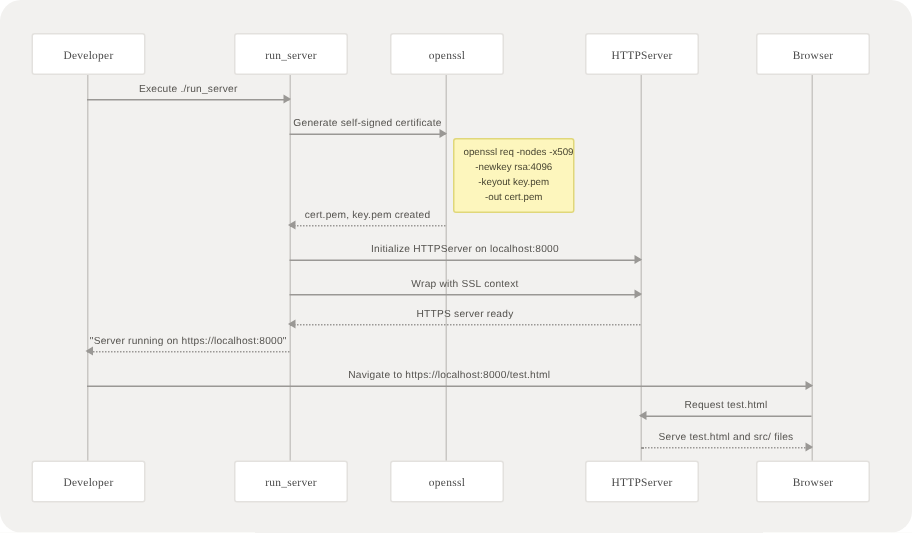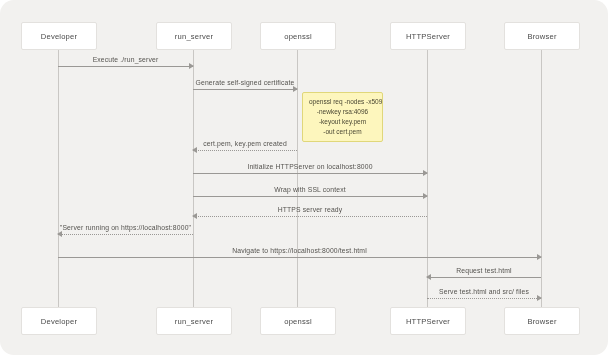--- a/index.html
+++ b/index.html
@@ -1,21 +1,21 @@
 <!DOCTYPE html>
 <html><head>
 <meta charset="utf-8">
 <style>
   html,body{margin:0;padding:0;background:#ffffff;}
   body{width:608px;height:355px;overflow:hidden;font-family:"Liberation Sans",sans-serif;}
   #canvas{position:relative;width:608px;height:355px;background:#f2f1ef;border-radius:14px;overflow:hidden;}
   .lifeline{position:absolute;width:1px;background:#c9c7c4;top:48px;bottom:42px;}
   .actor{position:absolute;background:#ffffff;border:1px solid #e3e1de;border-radius:2px;
          display:flex;align-items:center;justify-content:center;
-         font-size:7.6px;color:#4a4a4a;letter-spacing:.2px;height:26px;}
+         font-size:7.6px;color:#4a4a4a;letter-spacing:.2px;height:26px;font-family:Liberation Serif, serif;}
   .msg{position:absolute;height:0;}
   .msg .line{position:absolute;left:0;right:0;top:0;height:0;border-top:1px solid #9a9895;}
   .msg.dotted .line{border-top:1px dotted #9a9895;}
   .msg .lbl{position:absolute;left:0;right:0;bottom:3px;text-align:center;
             font-size:6.8px;color:#55534f;white-space:nowrap;letter-spacing:.15px;}
   .arw{position:absolute;top:-3px;width:0;height:0;
        border-top:3.2px solid transparent;border-bottom:3.2px solid transparent;}
   .arw.r{right:-1px;border-left:5px solid #9a9895;}
   .arw.l{left:-1px;border-right:5px solid #9a9895;}
   .note{position:absolute;background:#fdf6bd;border:1px solid #e0d77a;border-radius:2px;

